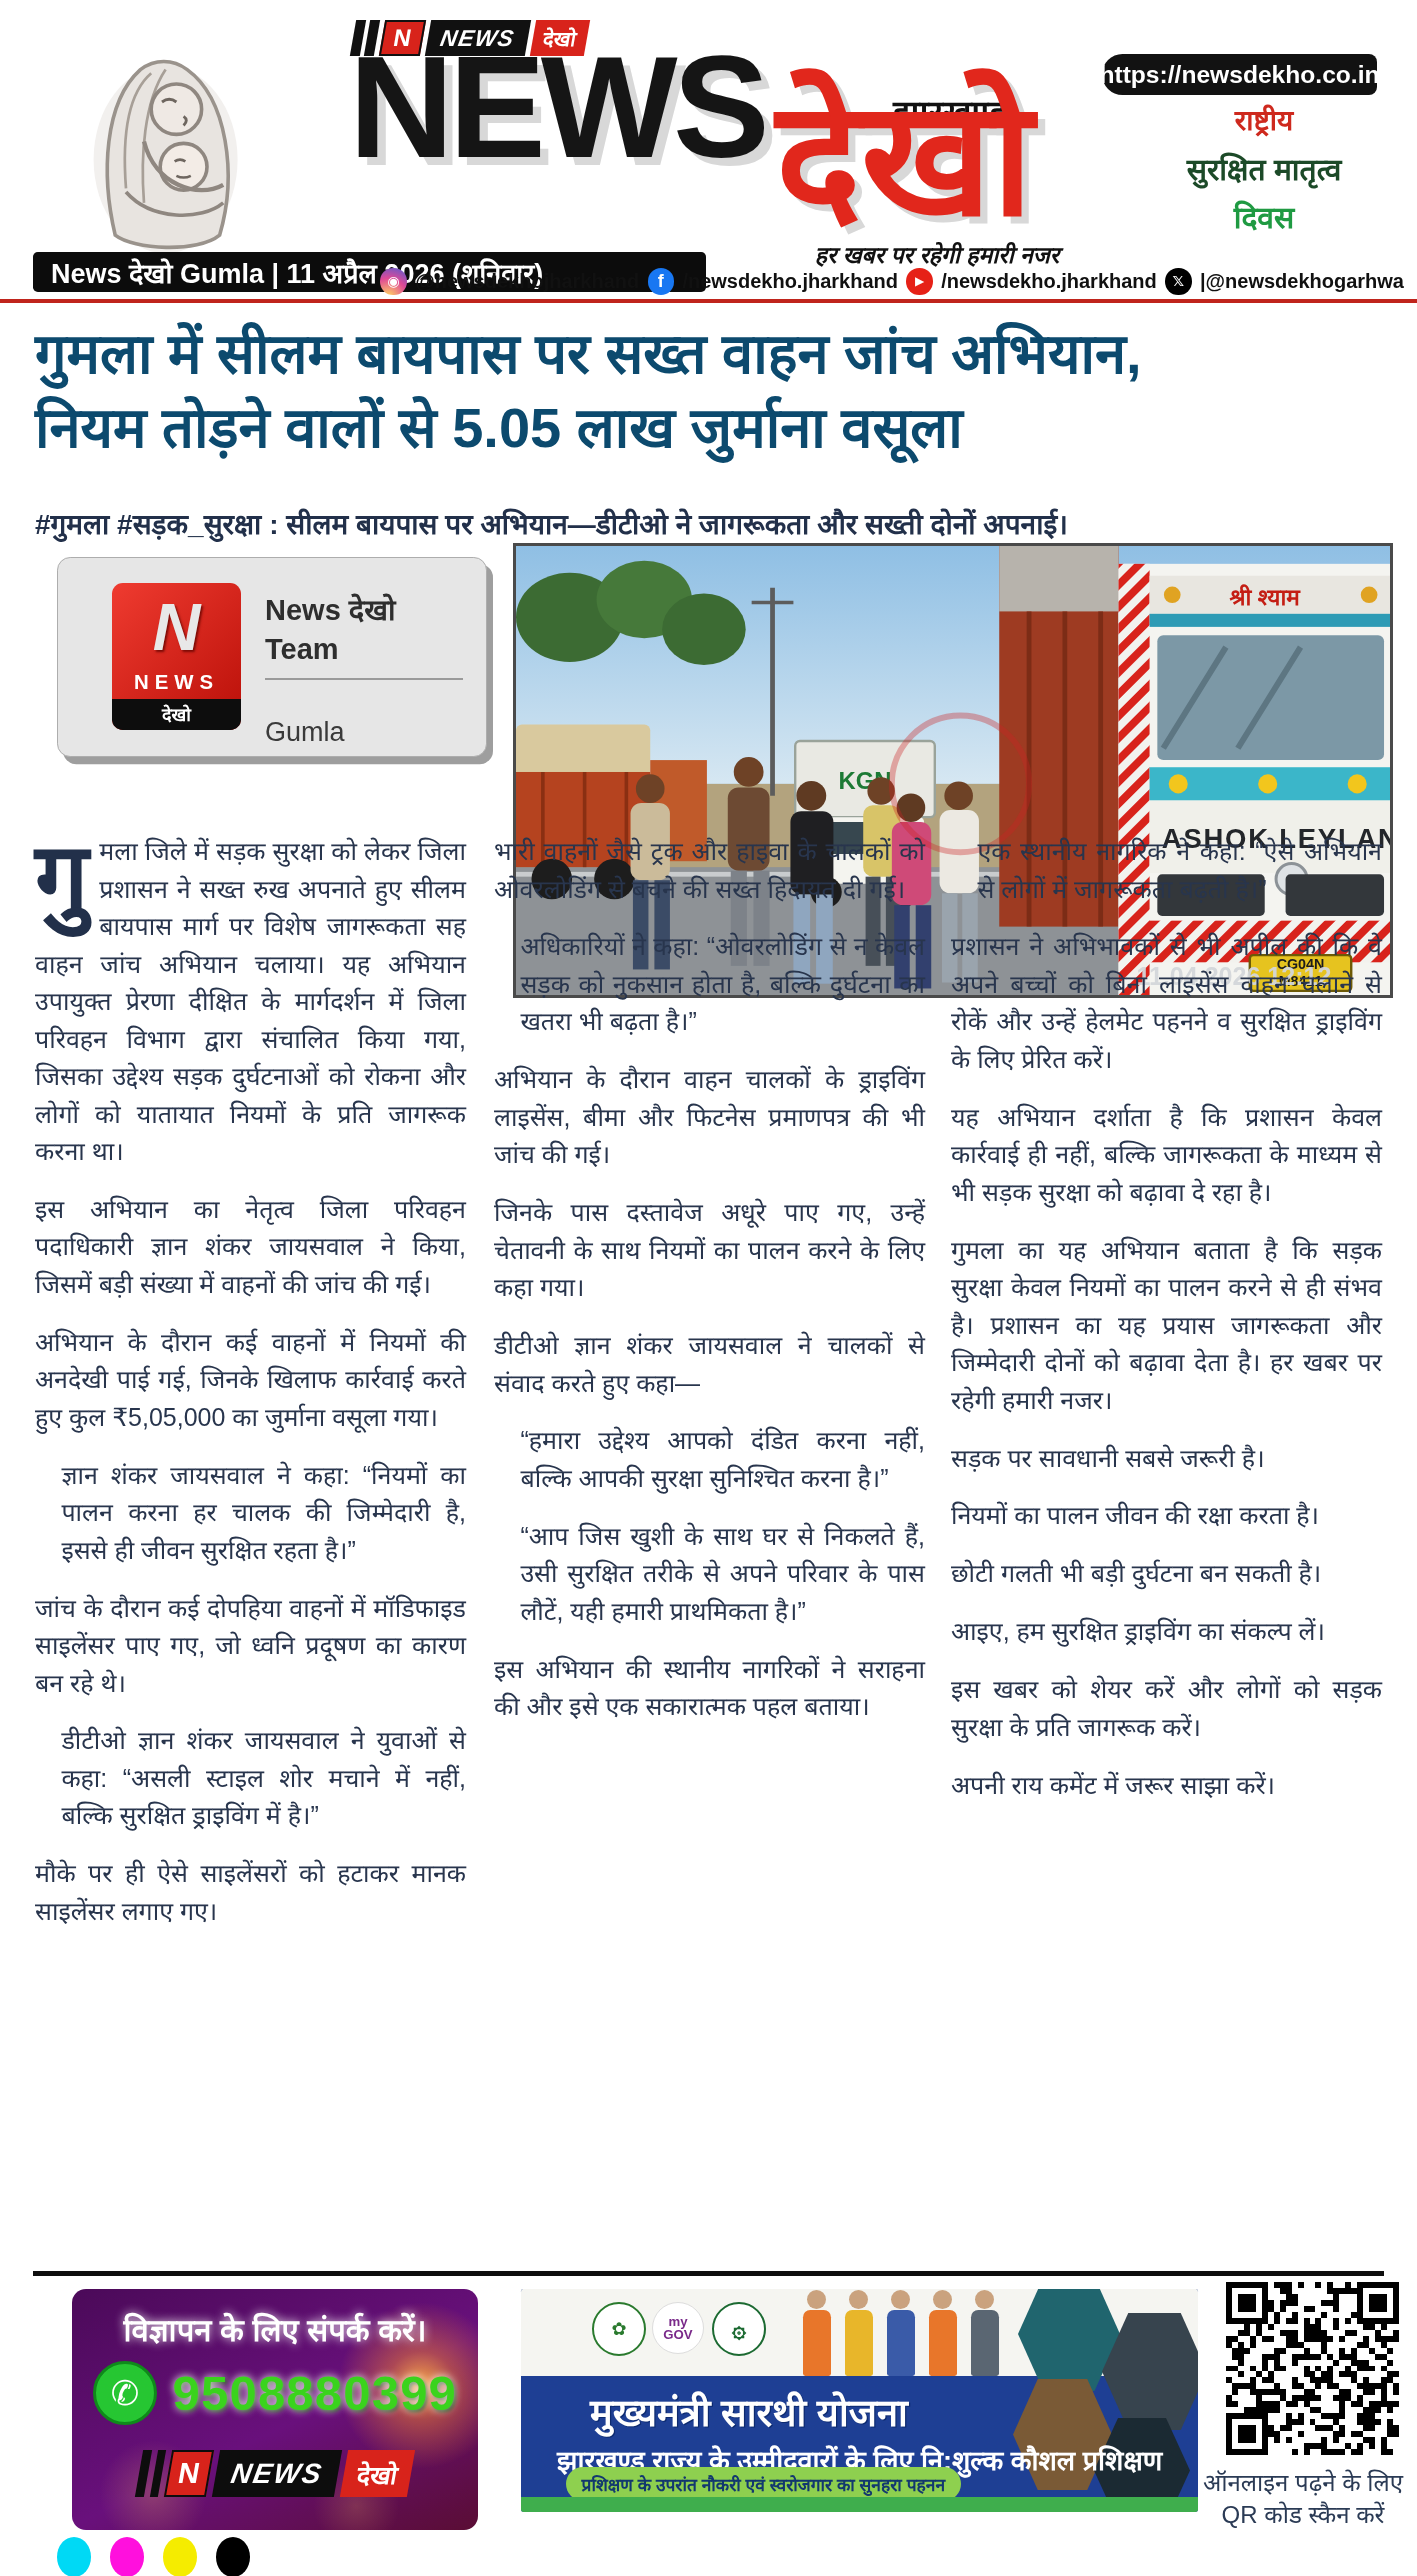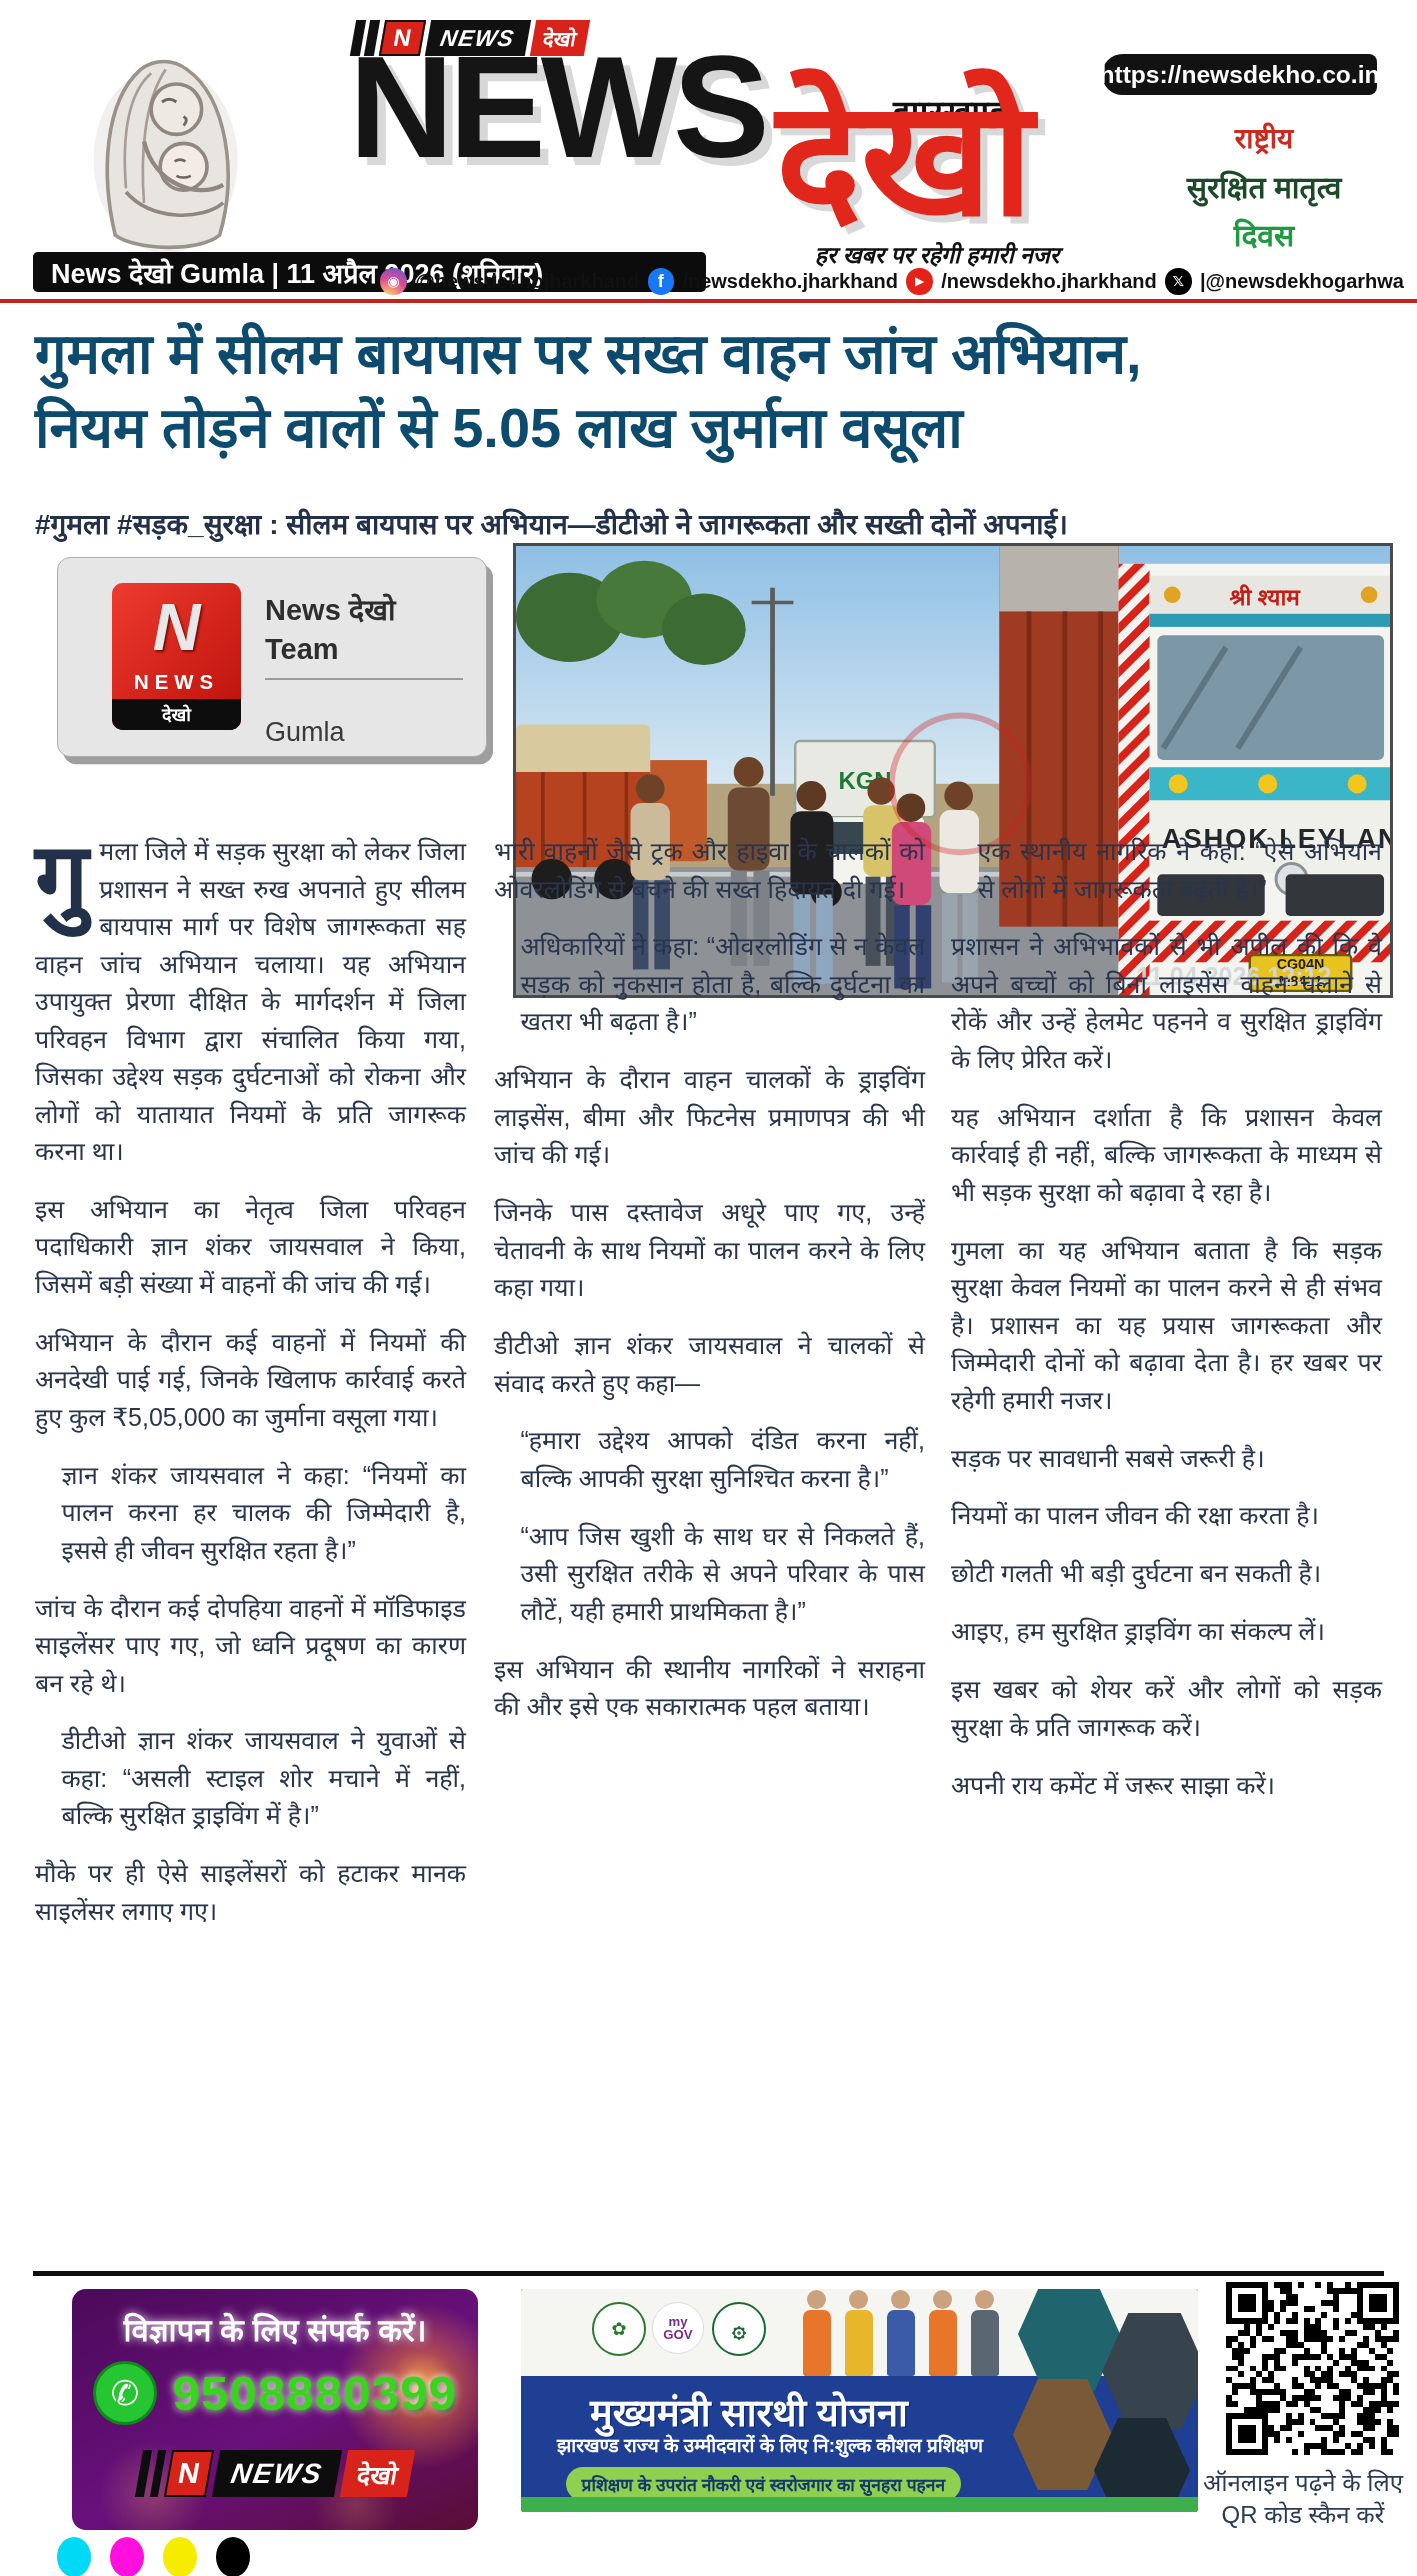--- a/index.html
+++ b/index.html
@@ -12,21 +12,21 @@
   .badge{left:353px;top:20.4px;height:36px;display:flex;align-items:stretch;gap:4.8px;transform:skewX(-10deg);}
   .badge .slash{width:9.6px;background:#111;}
   .badge .nbox{width:37px;background:#d8231b;border:2.4px solid #111;color:#fff;font-weight:bold;font-size:24px;display:flex;align-items:center;justify-content:center;}
   .badge .newsbox{background:#111;color:#fff;font-style:italic;font-weight:bold;font-size:23px;display:flex;align-items:center;padding:0 13.2px;letter-spacing:1.2px;}
   .badge .dekhobox{background:#d8231b;color:#fff;font-weight:bold;font-size:20.4px;display:flex;align-items:center;padding:0 10.8px;}
   .mast-news{left:349px;top:35px;font-size:145px;font-weight:900;letter-spacing:-4.8px;color:#151515;line-height:1;text-shadow:8.4px 8.4px 0 #d8d8d8;}
   .mast-jhk{left:878px;top:88px;width:144px;text-align:center;font-size:35px;font-weight:900;color:#111;}
   .mast-dekho{left:776px;top:71px;font-size:160px;font-weight:900;color:#e1271c;line-height:1.1;text-shadow:7.2px 7.2px 0 #d8d8d8;}
   .mast-tag{left:775px;top:238px;width:324px;text-align:center;font-size:23px;font-weight:bold;font-style:italic;color:#111;}
   .urlbox{left:1102px;top:54px;width:275px;height:41px;background:#121212;border-radius:21.6px 8.4px 8.4px 21.6px;color:#fff;font-size:24.6px;font-weight:bold;display:flex;align-items:center;justify-content:center;}
-  .event{left:1162px;top:118px;width:204px;text-align:center;font-weight:bold;}
+  .event{left:1162px;top:100px;width:204px;text-align:center;font-weight:bold;}
   .event .e1{font-size:28px;color:#ce291e;}
   .event .e2{font-size:30px;color:#1c4a28;margin-top:9.6px;}
   .event .e3{font-size:30px;color:#1f9a42;margin-top:7.2px;}
   .datebar{left:33px;top:252px;width:673px;height:40px;background:#0c0c0c;border-radius:4.8px;color:#fff;font-size:27px;font-weight:bold;display:flex;align-items:center;padding:0 18px;box-sizing:border-box;}
   .social{left:757px;top:267px;width:647px;height:29px;display:flex;align-items:center;justify-content:flex-end;gap:8.4px;font-size:20px;font-weight:bold;color:#111;}
   .sicon{width:26.4px;height:26.4px;border-radius:50%;display:flex;align-items:center;justify-content:center;color:#fff;font-weight:bold;flex:0 0 auto;}
   .ig{background:radial-gradient(circle at 30% 110%,#fdc468 10%,#df4996 55%,#4f5bd5);font-size:14.4px;}
   .fb{background:#1877f2;font-size:18px;}
   .yt{background:#e62117;font-size:12px;}
   .xx{background:#000;font-size:14.4px;}
@@ -76,21 +76,21 @@
 
   .scheme{left:521px;top:2289px;width:677px;height:223px;border-radius:2.4px;overflow:hidden;background:#1e3f94;}
   .scheme .white{left:0;top:0;width:100%;height:87px;background:#f5f5f1;}
   .logo-c{top:13.2px;width:50px;height:50px;border-radius:50%;display:flex;align-items:center;justify-content:center;font-weight:bold;text-align:center;}
   .lg1{left:71px;background:#ffffff;border:2.4px solid #2a7a2e;color:#2a7a2e;font-size:18px;}
   .lg2{left:131px;background:#ffffff;border:1.8px solid #ddd;color:#7a2a8a;font-size:13.2px;line-height:1;}
   .lg3{left:191px;background:#ffffff;border:2.4px solid #1c6a32;color:#1c6a32;font-size:24px;}
   .worker{bottom:136px;width:28px;height:66px;border-radius:7.2px 7.2px 2.4px 2.4px;}
   .worker::before{content:"";position:absolute;top:-20.4px;left:4.2px;width:19px;height:19px;border-radius:50%;background:#caa27e;}
   .scheme .title{left:69px;top:96px;font-size:38px;font-weight:900;color:#fff;text-shadow:1.2px 1.2px 0 #0d2a6e;}
-  .scheme .sub{left:36px;top:143px;font-size:19px;font-weight:bold;color:#fff;}
+  .scheme .sub{left:36px;top:152px;font-size:27px;font-weight:bold;color:#fff;}
   .scheme .pill{left:45px;top:178px;background:#8ed04f;border-radius:19px;padding:4.8px 15.6px;font-size:17.4px;font-weight:bold;color:#12386f;}
   .scheme .greens{left:0;top:208px;width:100%;height:15px;background:#3fae4d;}
   .hex{position:absolute;clip-path:polygon(25% 0,75% 0,100% 50%,75% 100%,25% 100%,0 50%);border:0;}
 
   .qr{left:1226px;top:2282px;width:173px;height:173px;background:#fff;}
   .qr svg{width:100%;height:100%;display:block;}
   .qrcap{left:1192px;top:2467px;width:222px;text-align:center;font-size:24px;color:#2b3b55;line-height:1.35;}
 
   .dots{left:57px;top:2537px;display:flex;gap:19px;}
   .dot{width:34px;height:40px;border-radius:50%;}

